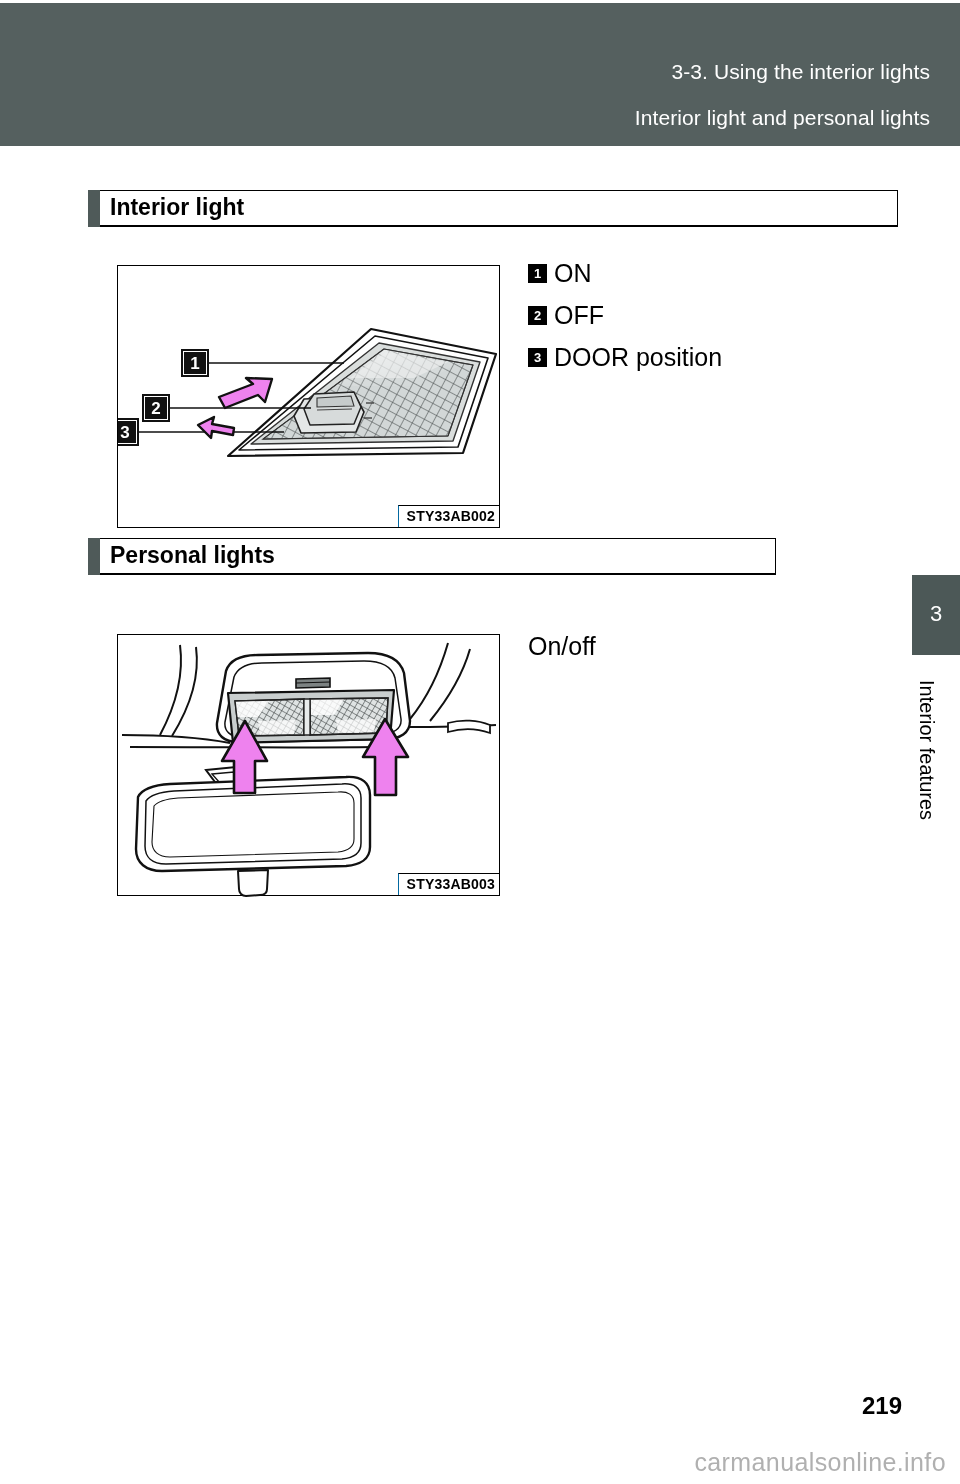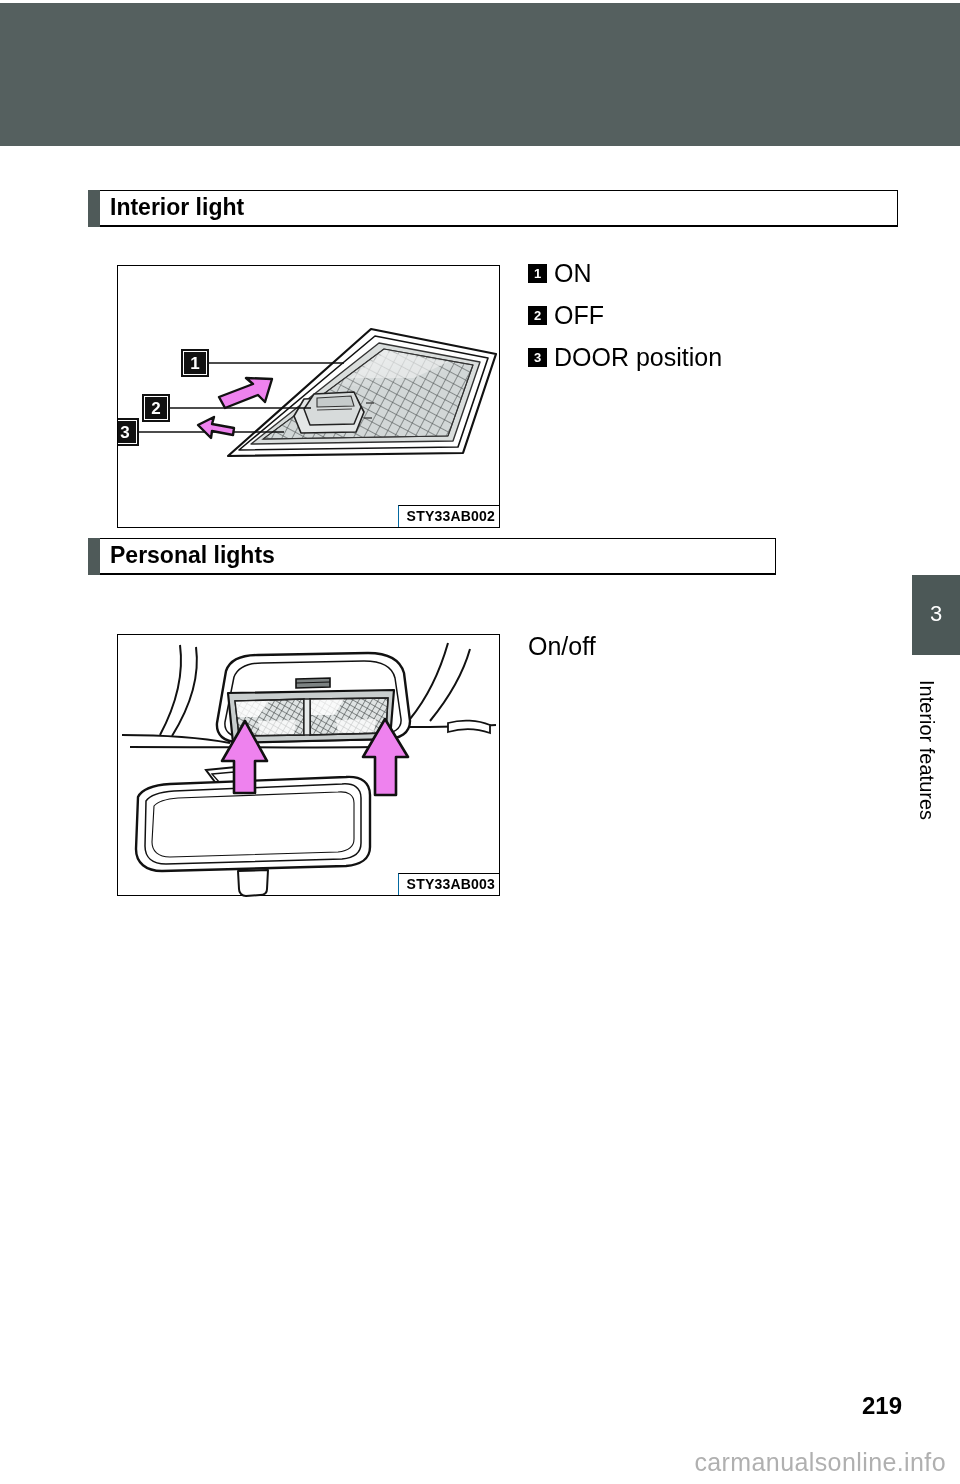--- a/index.html
+++ b/index.html
@@ -190,20 +190,22 @@
     top: 1448px;
     font-size: 25px;
     color: #b0b0b0;
     letter-spacing: 0.4px;
   }
 </style>
 </head>
 <body>
 
 <div class="header-band">
+  <div class="hdr-line1">3-3. Using the interior lights</div>
+  <div class="hdr-line2">Interior light and personal lights</div>
 </div>
 
 <div class="chapter-tab">
   <div class="tab-num">3</div>
 </div>
 <div class="chapter-label">Interior features</div>
 
 <div class="section-head" style="left:88px; top:190px; width:810px;">
   <div class="marker"></div>
   <div class="head-body"></div>

